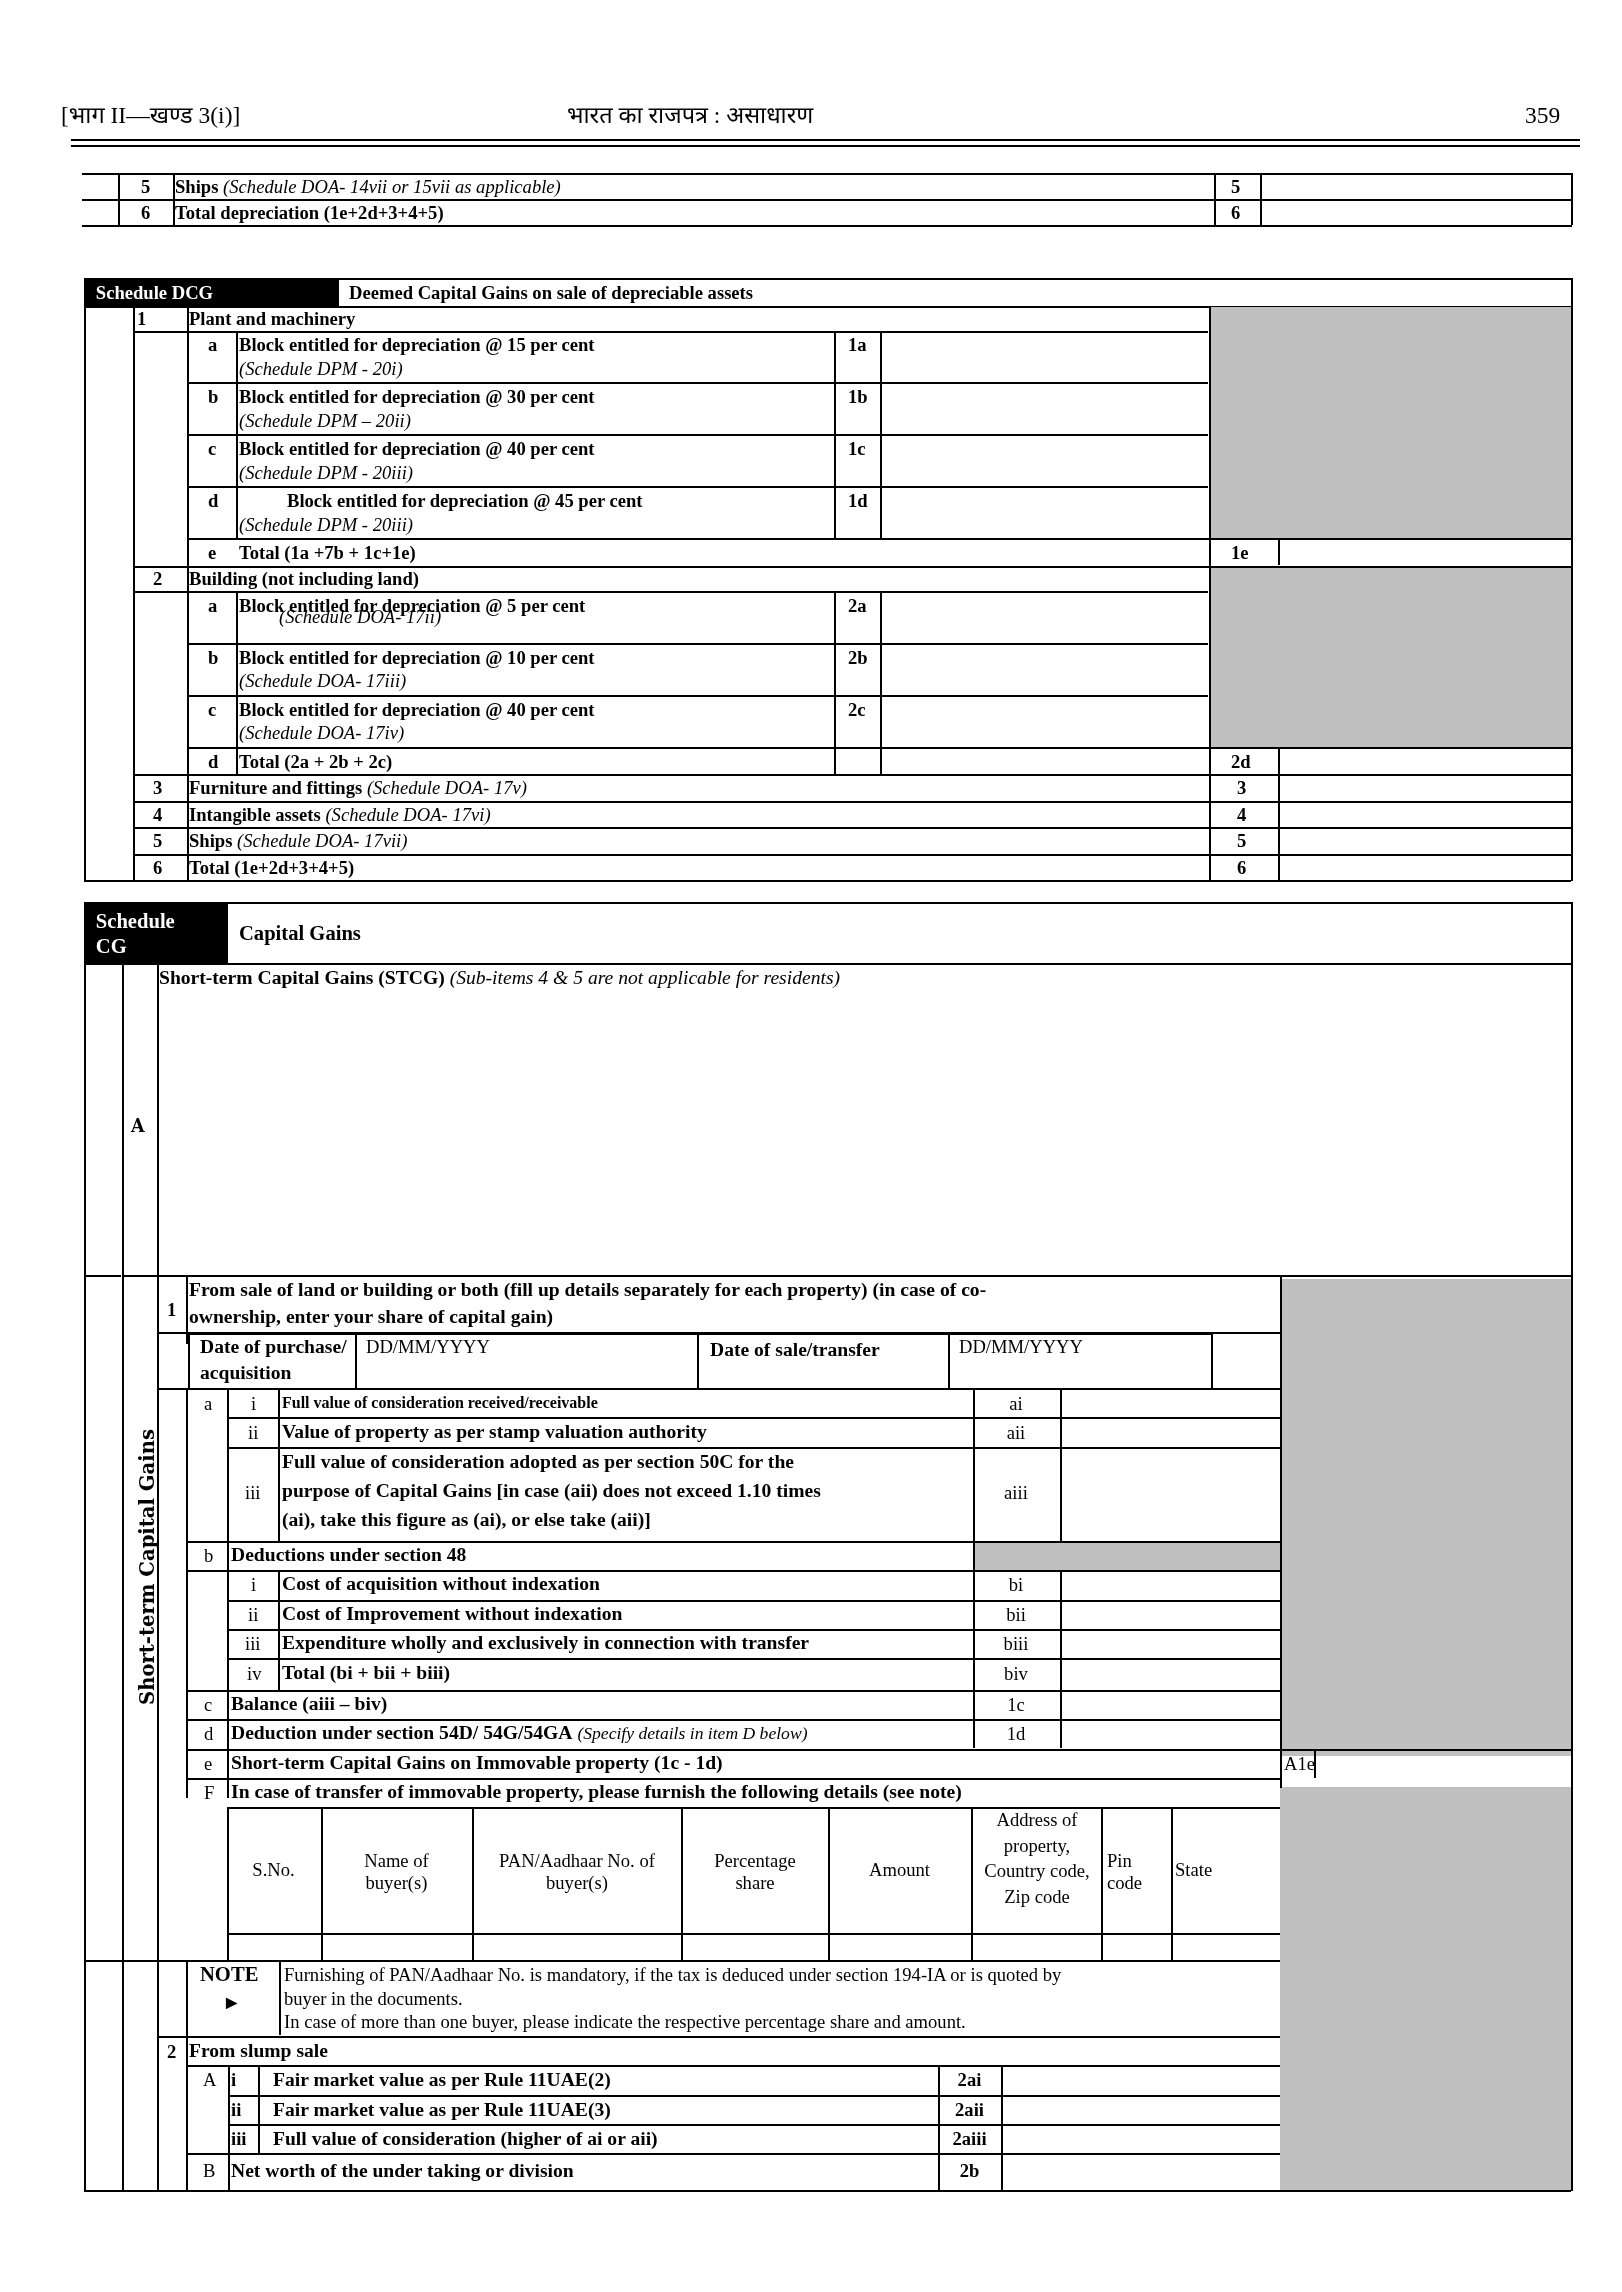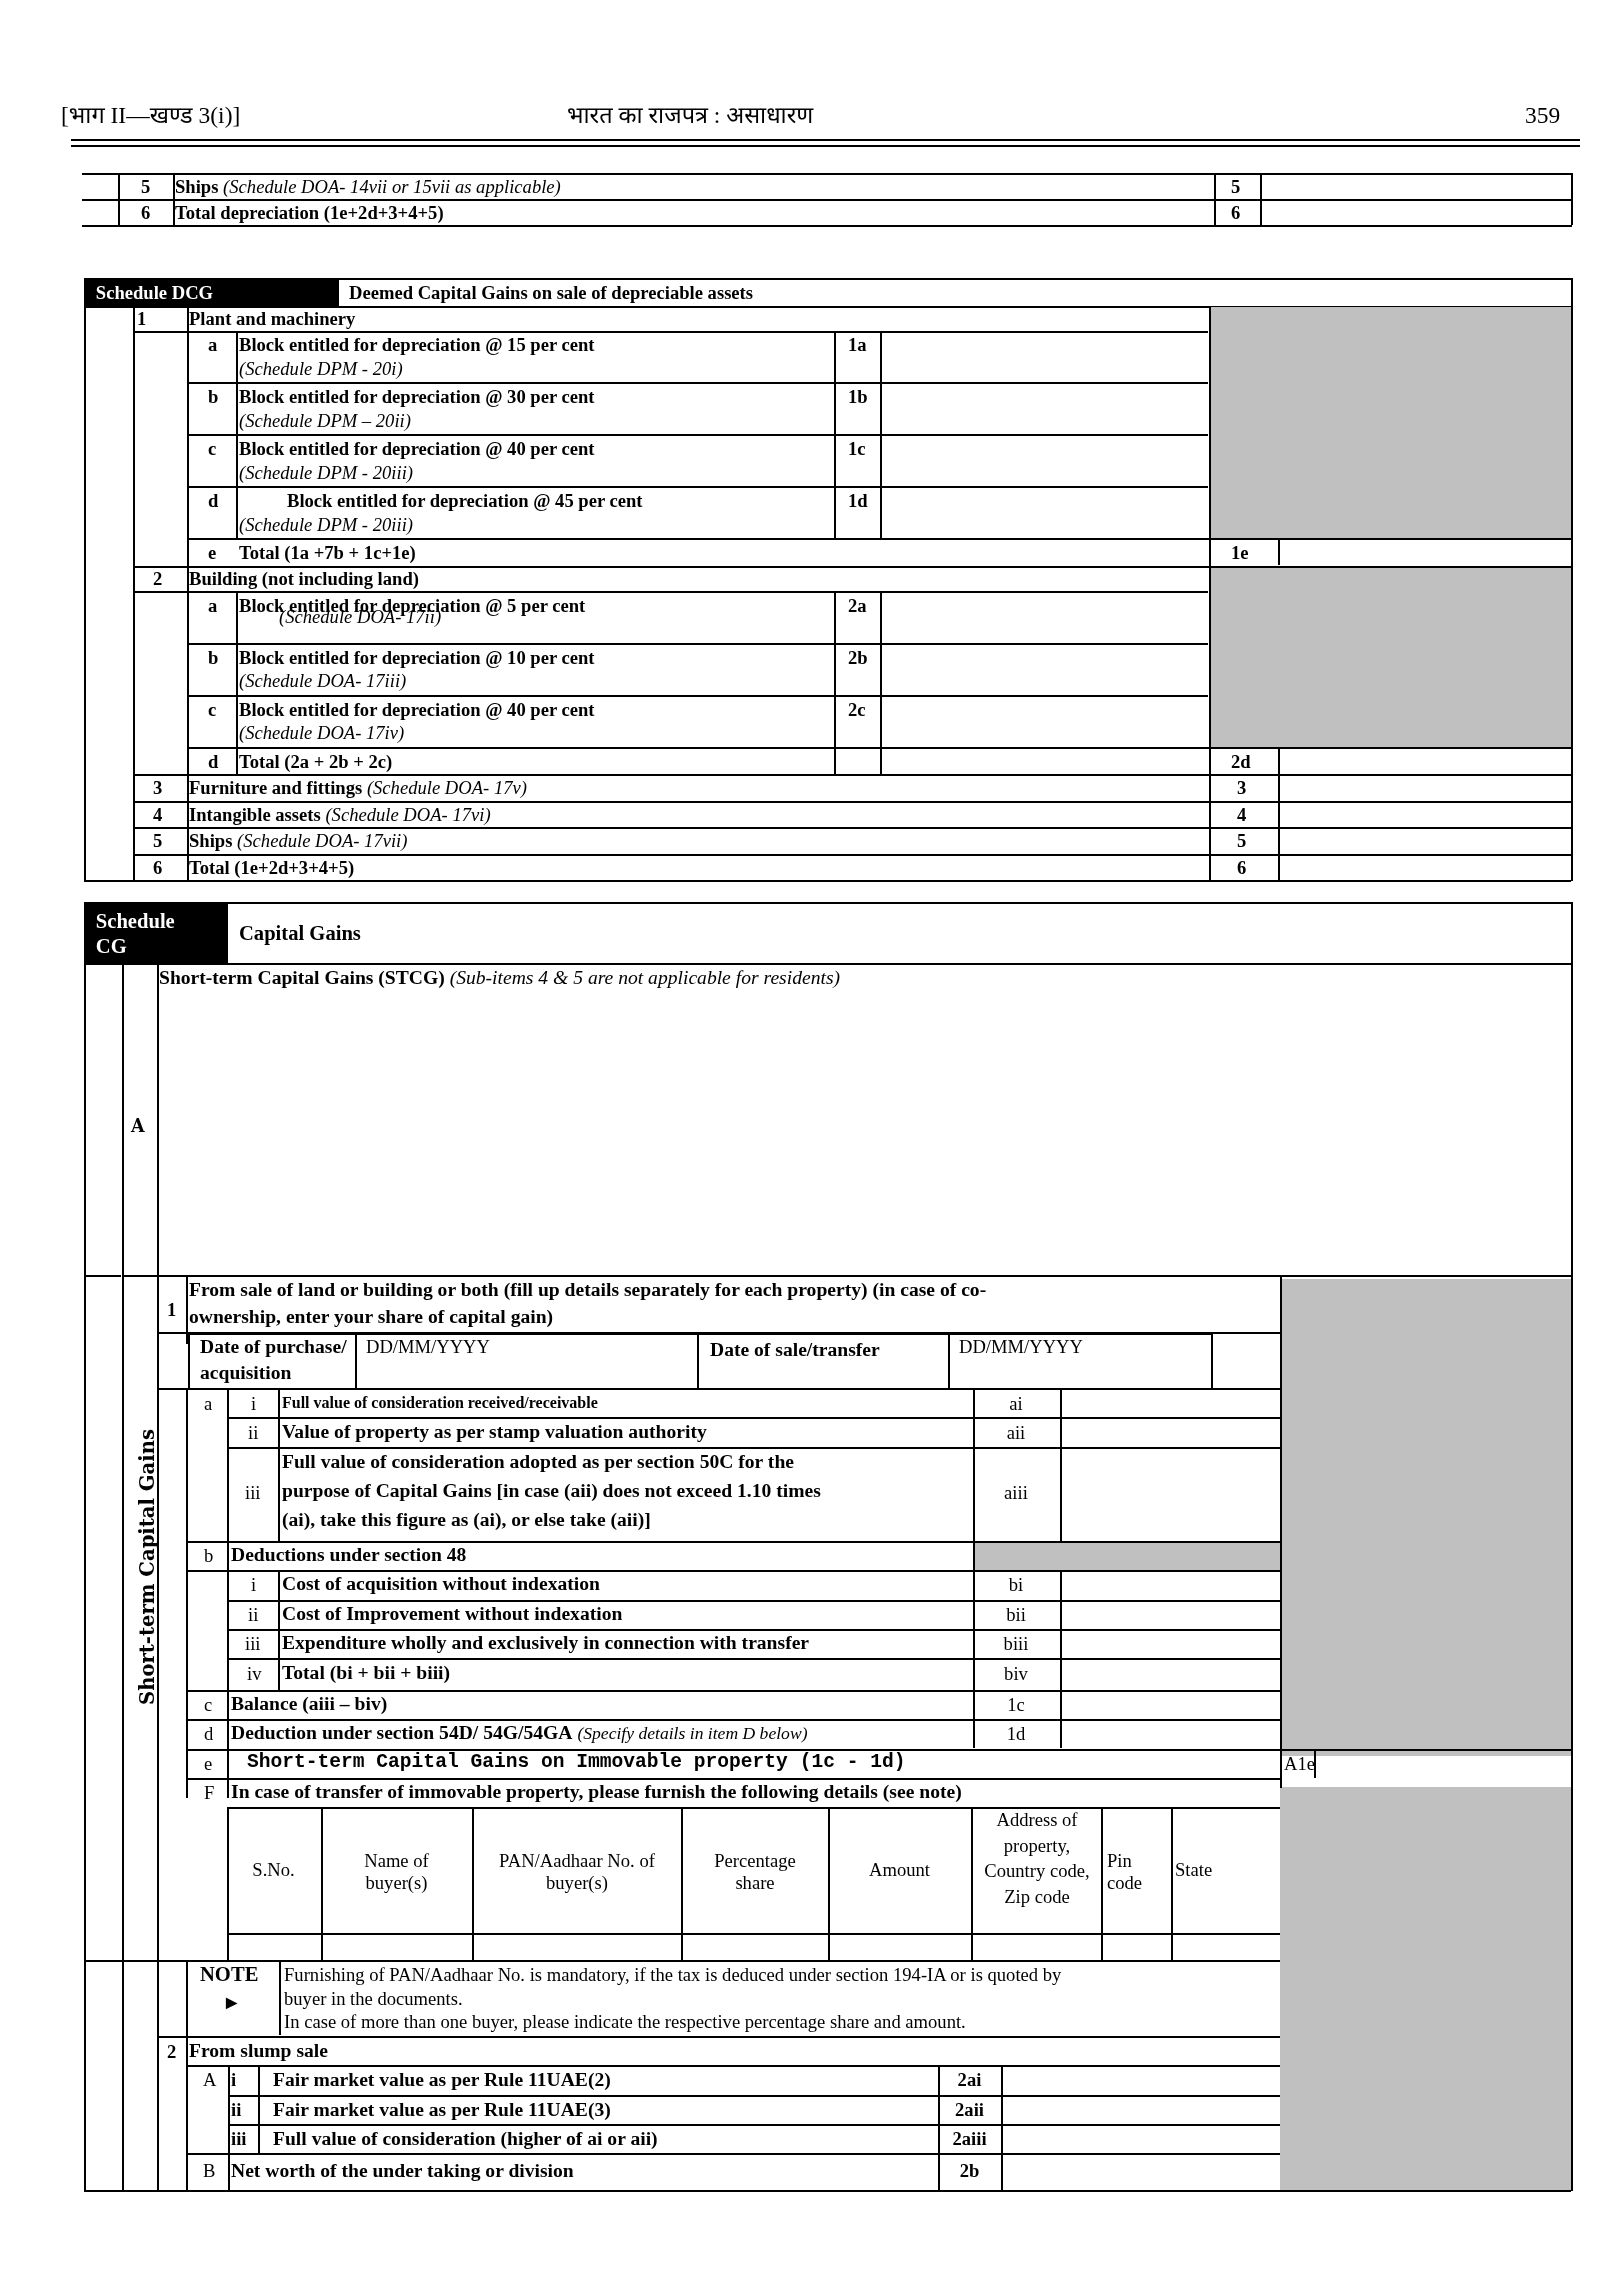--- a/index.html
+++ b/index.html
@@ -314,21 +314,21 @@
     <div class="cell" style="left:1063px;top:1692px;width:215px;height:25.5px;"></div>
   </div>
   <div>
     <div class="t" style="left:204px;top:1723px;">d</div>
     <div class="t" style="left:231px;top:1722px;font-size:19.6px;"><span class="b">Deduction under section 54D/ 54G/54GA</span> <span class="i small">(Specify details in item D below)</span></div>
     <div class="t c" style="left:973px;top:1723px;width:86px;">1d</div>
     <div class="cell" style="left:1063px;top:1721px;width:215px;height:25.5px;"></div>
   </div>
   <div>
     <div class="t" style="left:204px;top:1753px;">e</div>
-    <div class="t b" style="left:247px;top:1752px;font-size:19.6px;font-family:Liberation Mono, monospace;">Short-term Capital Gains on Immovable property (1c - 1d)</div>
+    <div class="t b" style="left:231px;top:1752px;font-size:19.6px;">Short-term Capital Gains on Immovable property (1c - 1d)</div>
     <div class="vl" style="left:1314px;top:1749px;height:29px;"></div>
     <div class="t" style="left:1284px;top:1753px;">A1e</div>
     <div class="cell" style="left:1318px;top:1751px;width:251px;height:25.5px;"></div>
   </div>
   <div>
     <div class="t" style="left:204px;top:1782px;">F</div>
     <div class="t b" style="left:231px;top:1781px;font-size:19.6px;">In case of transfer of immovable property, please furnish the following details (see note)</div>
   </div>
 
   <div>

